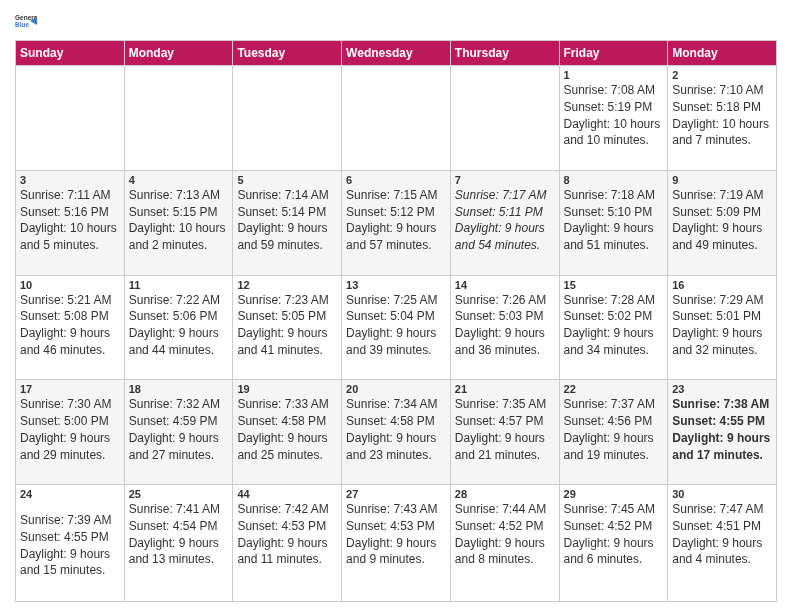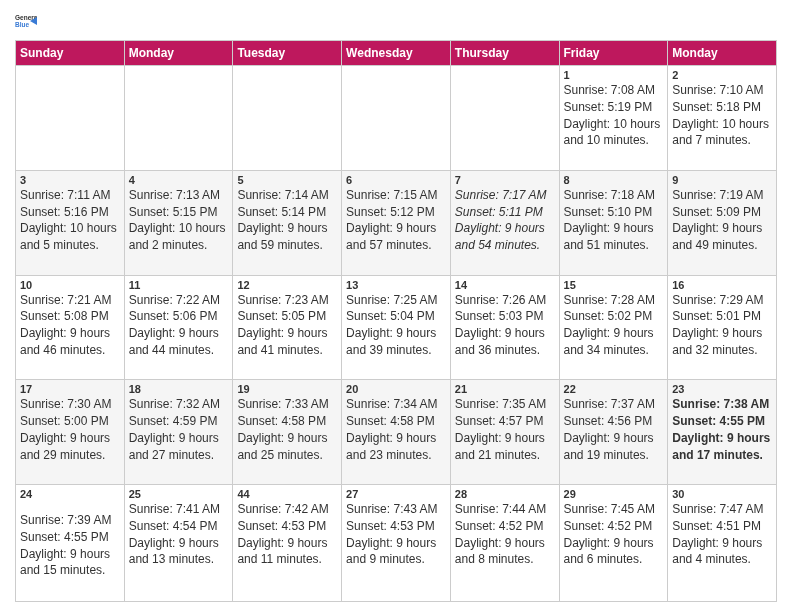--- a/index.html
+++ b/index.html
@@ -177,21 +177,21 @@
           <td>
             <span class="day-number">9</span>
             <div class="day-info" style="white-space: pre-line;">Sunrise: 7:19 AM
 Sunset: 5:09 PM
 Daylight: 9 hours and 49 minutes.</div>
           </td>
         </tr>
         <tr>
           <td>
             <span class="day-number">10</span>
-            <div class="day-info" style="white-space: pre-line;">Sunrise: 7:21 AM
+            <div class="day-info" style="white-space: pre-line;">Sunrise: 5:21 AM
 Sunset: 5:08 PM
 Daylight: 9 hours and 46 minutes.</div>
           </td>
           <td>
             <span class="day-number">11</span>
             <div class="day-info" style="white-space: pre-line;">Sunrise: 7:22 AM
 Sunset: 5:06 PM
 Daylight: 9 hours and 44 minutes.</div>
           </td>
           <td>

